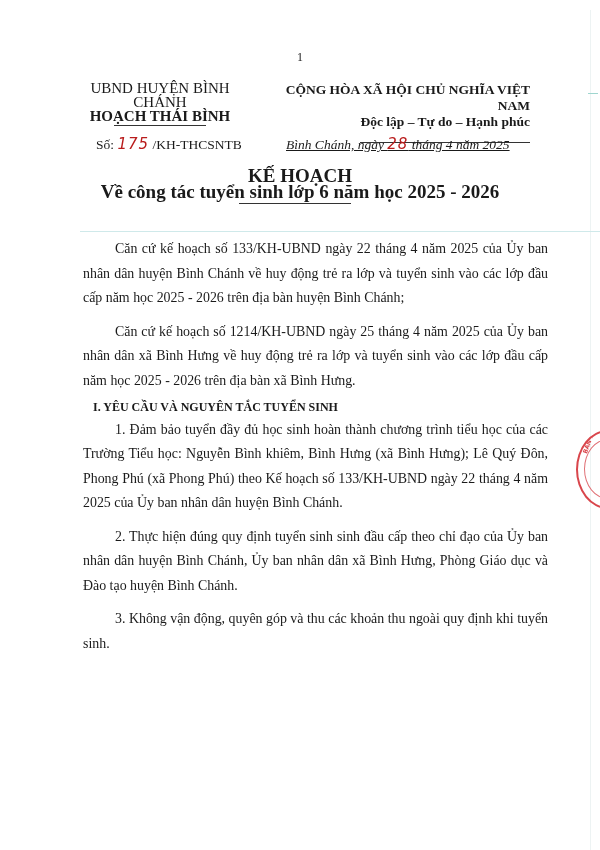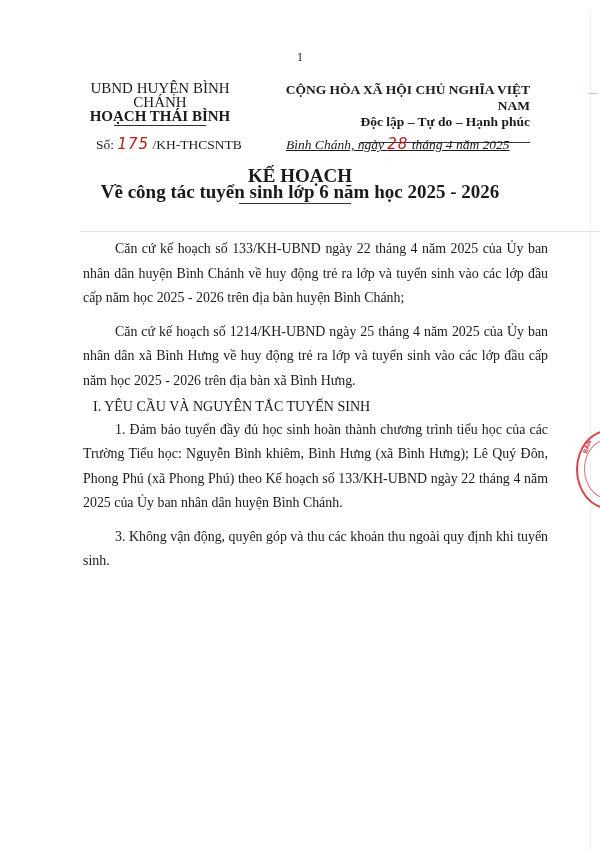--- a/index.html
+++ b/index.html
@@ -18,21 +18,21 @@
     .hand { color: #b91c1c; font-family: "DejaVu Sans", sans-serif; font-style: italic; font-size: 15px; letter-spacing: 1px; }
     .date-line { position: absolute; top: 135px; left: 286px; font-size: 13.5px; font-style: italic; text-decoration: underline; }
     .title { position: absolute; top: 168px; left: 0; width: 600px; text-align: center; font-weight: bold; font-size: 19px; line-height: 16px; }
     .title .sub-rule { width: 112px; height: 1px; background: #333; margin: 3px auto 0; position: relative; left: -5px; }
     .sep { position: absolute; top: 231px; left: 80px; width: 520px; height: 1px; background: #cfe9ea; }
     .vline { position: absolute; top: 10px; left: 590px; width: 1px; height: 840px; background: #edf3f3; }
     .tick { position: absolute; top: 93px; left: 588px; width: 10px; height: 1px; background: #9fd6cf; }
     .body { position: absolute; left: 83px; width: 465px; font-size: 13.9px; line-height: 24.5px; text-align: justify; }
     .indent { text-indent: 32px; }
     .p { margin: 0; }
-    .heading { font-weight: normal; font-size: 14px; }
+    .heading { font-weight: bold; font-size: 12px; }
     .stamp {
       position: absolute; left: 576px; top: 430px; width: 60px; height: 75px;
       border: 2px solid #d9464c; border-radius: 50%; color: #d9464c; font-size: 6px; overflow: hidden;
     }
     .stamp-inner { position: absolute; left: 6px; top: 7px; width: 46px; height: 58px; border: 1px solid #e07075; border-radius: 50%; }
     .stamp-text { position: absolute; left: 3px; top: 20px; transform: rotate(-70deg); transform-origin: left top; white-space: nowrap; font-family: "DejaVu Sans", sans-serif; font-weight: bold; }
   </style>
 </head>
 <body>
 
@@ -66,19 +66,20 @@
   <div class="sub-rule"></div>
 </div>
 
 <div class="sep"></div>
 
 <div class="body" style="top: 237px;">
   <p class="p indent">Căn cứ kế hoạch số 133/KH-UBND ngày 22 tháng 4 năm 2025 của Ủy ban nhân dân huyện Bình Chánh về huy động trẻ ra lớp và tuyển sinh vào các lớp đầu cấp năm học 2025 - 2026 trên địa bàn huyện Bình Chánh;</p>
   <p class="p indent" style="margin-top:9px;">Căn cứ kế hoạch số 1214/KH-UBND ngày 25 tháng 4 năm 2025 của Ủy ban nhân dân xã Bình Hưng về huy động trẻ ra lớp và tuyển sinh vào các lớp đầu cấp năm học 2025 - 2026 trên địa bàn xã Bình Hưng.</p>
   <p class="p heading" style="margin-top:2px; padding-left:10px;">I. YÊU CẦU VÀ NGUYÊN TẮC TUYỂN SINH</p>
   <p class="p indent" style="margin-top:-2px;">1. Đảm bảo tuyển đầy đủ học sinh hoàn thành chương trình tiểu học của các Trường Tiểu học: Nguyễn Bình khiêm, Bình Hưng (xã Bình Hưng); Lê Quý Đôn, Phong Phú (xã Phong Phú) theo Kế hoạch số 133/KH-UBND ngày 22 tháng 4 năm 2025 của Ủy ban nhân dân huyện Bình Chánh.</p>
+  <p class="p indent" style="margin-top:9px;">2. Thực hiện đúng quy định tuyển sinh sinh đầu cấp theo chỉ đạo của Ủy ban nhân dân huyện Bình Chánh, Ủy ban nhân dân xã Bình Hưng, Phòng Giáo dục và Đào tạo huyện Bình Chánh.</p>
   <p class="p indent" style="margin-top:9px;">3. Không vận động, quyên góp và thu các khoản thu ngoài quy định khi tuyển sinh.</p>
 </div>
 
 <div class="stamp">
   <div class="stamp-inner"></div>
   <div class="stamp-text">BAN NHÂN DÂN HUYỆN</div>
 </div>
 
 </body></html>

